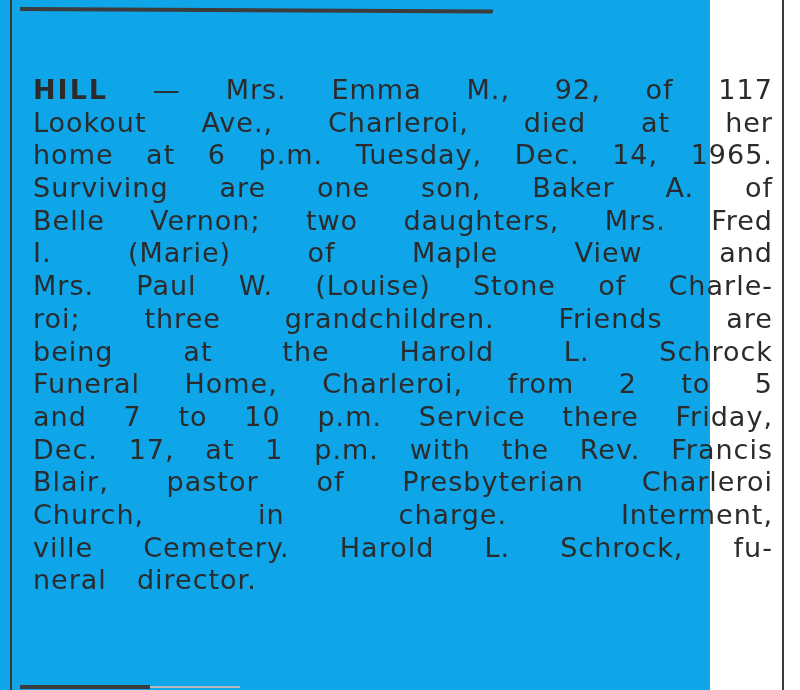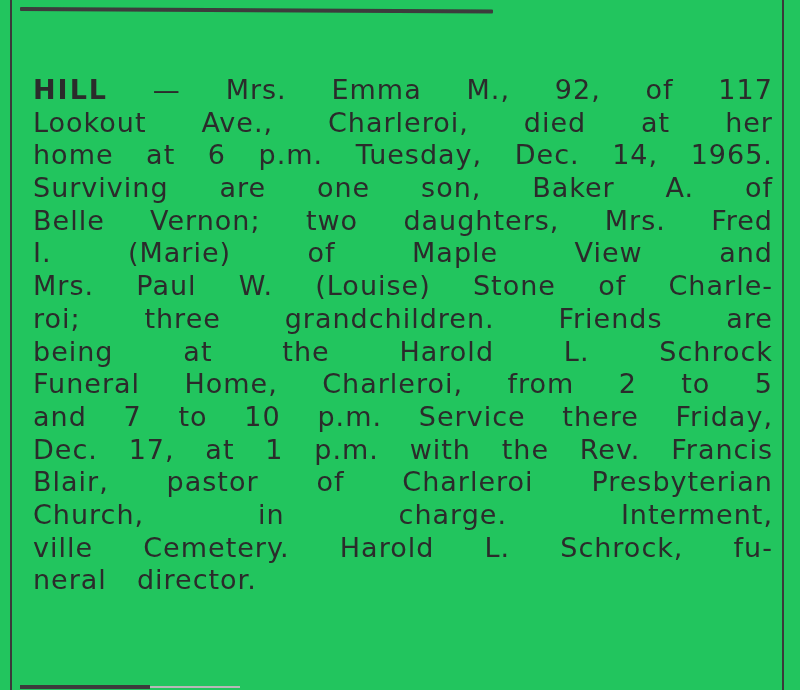--- a/index.html
+++ b/index.html
@@ -12,23 +12,23 @@
       height: 690px;
       position: relative;
       overflow: hidden;
       font-family: "DejaVu Sans", "Liberation Sans", sans-serif;
       color: #2a2a2a;
     }
     .clipping {
       position: absolute;
       left: 0;
       top: 0;
-      width: 800px;
-      height: 690px;
-      background: #22c55e;
+      width: 710px;
+      height: 690px;
+      background: #0ea5e9;
     }
     .border-left {
       position: absolute;
       left: 10px;
       top: 0;
       width: 2px;
       height: 690px;
       background: #3a3a3a;
     }
     .border-right {
@@ -210,22 +210,22 @@
         <span class="w">p.m.</span>
         <span class="w">with</span>
         <span class="w">the</span>
         <span class="w">Rev.</span>
         <span class="w">Francis</span>
       </div>
       <div class="obit-line">
         <span class="w">Blair,</span>
         <span class="w">pastor</span>
         <span class="w">of</span>
+        <span class="w">Presbyterian</span>
         <span class="w">Charleroi</span>
-        <span class="w">Presbyterian</span>
       </div>
       <div class="obit-line">
         <span class="w">Church,</span>
         <span class="w">in</span>
         <span class="w">charge.</span>
         <span class="w">Interment,</span>
       </div>
       <div class="obit-line">
         <span class="w">ville</span>
         <span class="w">Cemetery.</span>

